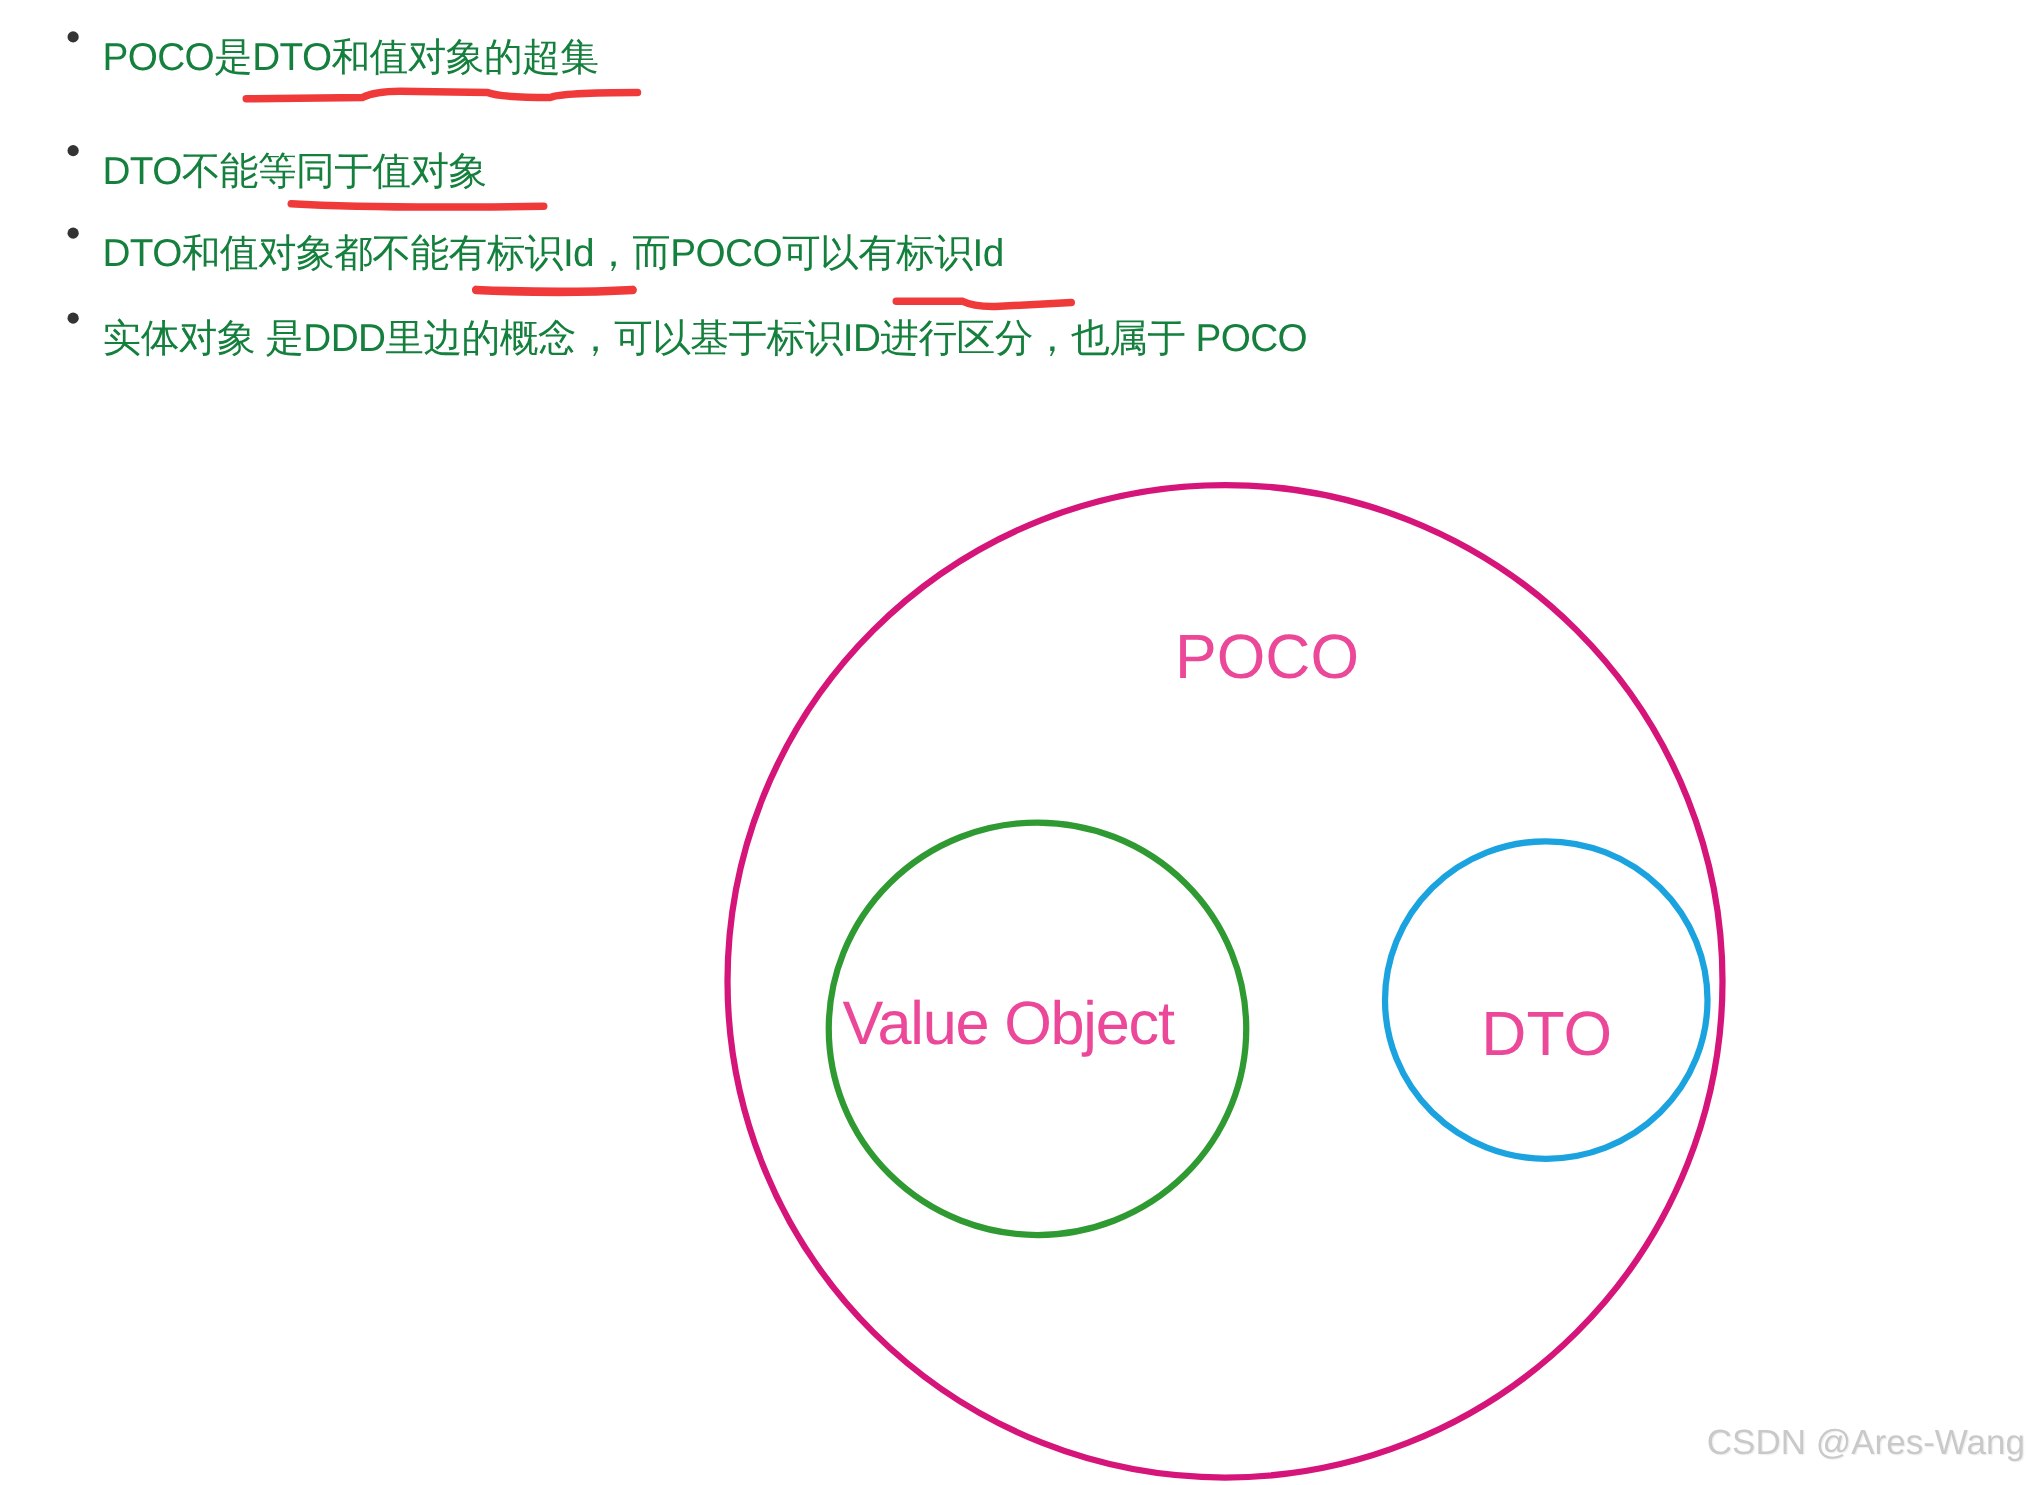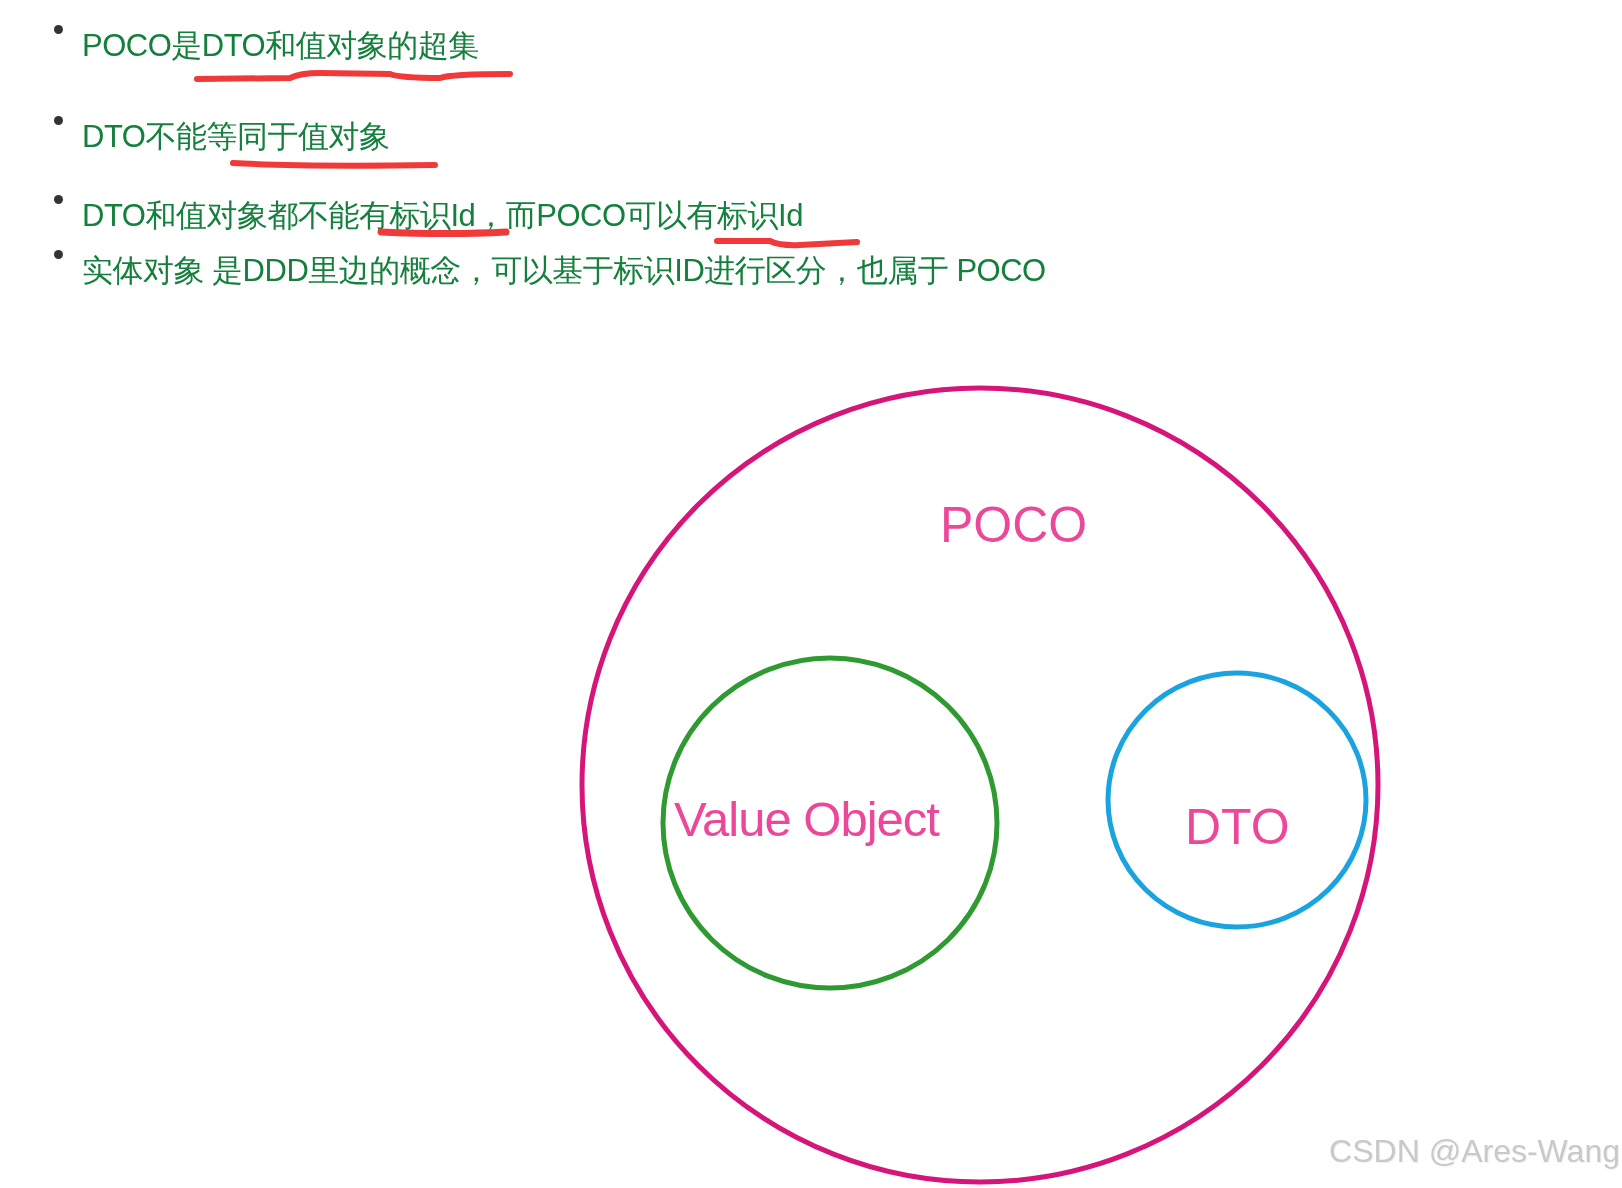--- a/index.html
+++ b/index.html
@@ -2,35 +2,35 @@
 <html><head>
 <meta charset="utf-8">
 <style>
   html, body { margin:0; padding:0; background:#ffffff; }
   body { width:1622px; height:1188px; position:relative; overflow:hidden; font-family:"Liberation Sans", "DejaVu Sans", sans-serif; }
   .bullets { position:absolute; left:0; top:0; width:1622px; }
   .bullet { position:absolute; left:54px; height:40px; display:flex; color:#15803d; font-size:31px; letter-spacing:-0.5px; white-space:nowrap; }
   .dot { width:9px; height:9px; border-radius:50%; background:#333; margin-right:19px; flex:none; }
   svg.diagram, svg.marks { position:absolute; left:0; top:0; }
   .lbl { position:absolute; color:#ec4899; font-family:Liberation Sans, sans-serif; white-space:nowrap; }
-  .wm { position:absolute; right:2px; bottom:18px; color:#c9c9c9; font-size:32px; text-shadow:1px 1px 1px #eee; font-family:"Liberation Sans", sans-serif; }
+  .wm { position:absolute; right:2px; bottom:18px; color:#c9c9c9; font-size:28px; text-shadow:1px 1px 1px #eee; font-family:"Liberation Sans", sans-serif; }
 </style>
 </head>
 <body>
 
 <div class="bullets">
   <div class="bullet" style="top:25px">
       <span class="dot"></span>
       <span>POCO是DTO和值对象的超集</span>
     </div>
   <div class="bullet" style="top:116px">
       <span class="dot"></span>
       <span>DTO不能等同于值对象</span>
     </div>
-  <div class="bullet" style="top:195px">
+  <div class="bullet" style="top:182px">
       <span class="dot"></span>
       <span>DTO和值对象都不能有标识Id，而POCO可以有标识Id</span>
     </div>
   <div class="bullet" style="top:250px">
       <span class="dot"></span>
       <span>实体对象 是DDD里边的概念，可以基于标识ID进行区分，也属于 POCO</span>
     </div>
 </div>
 
 <svg class="marks" width="1622" height="1188">

